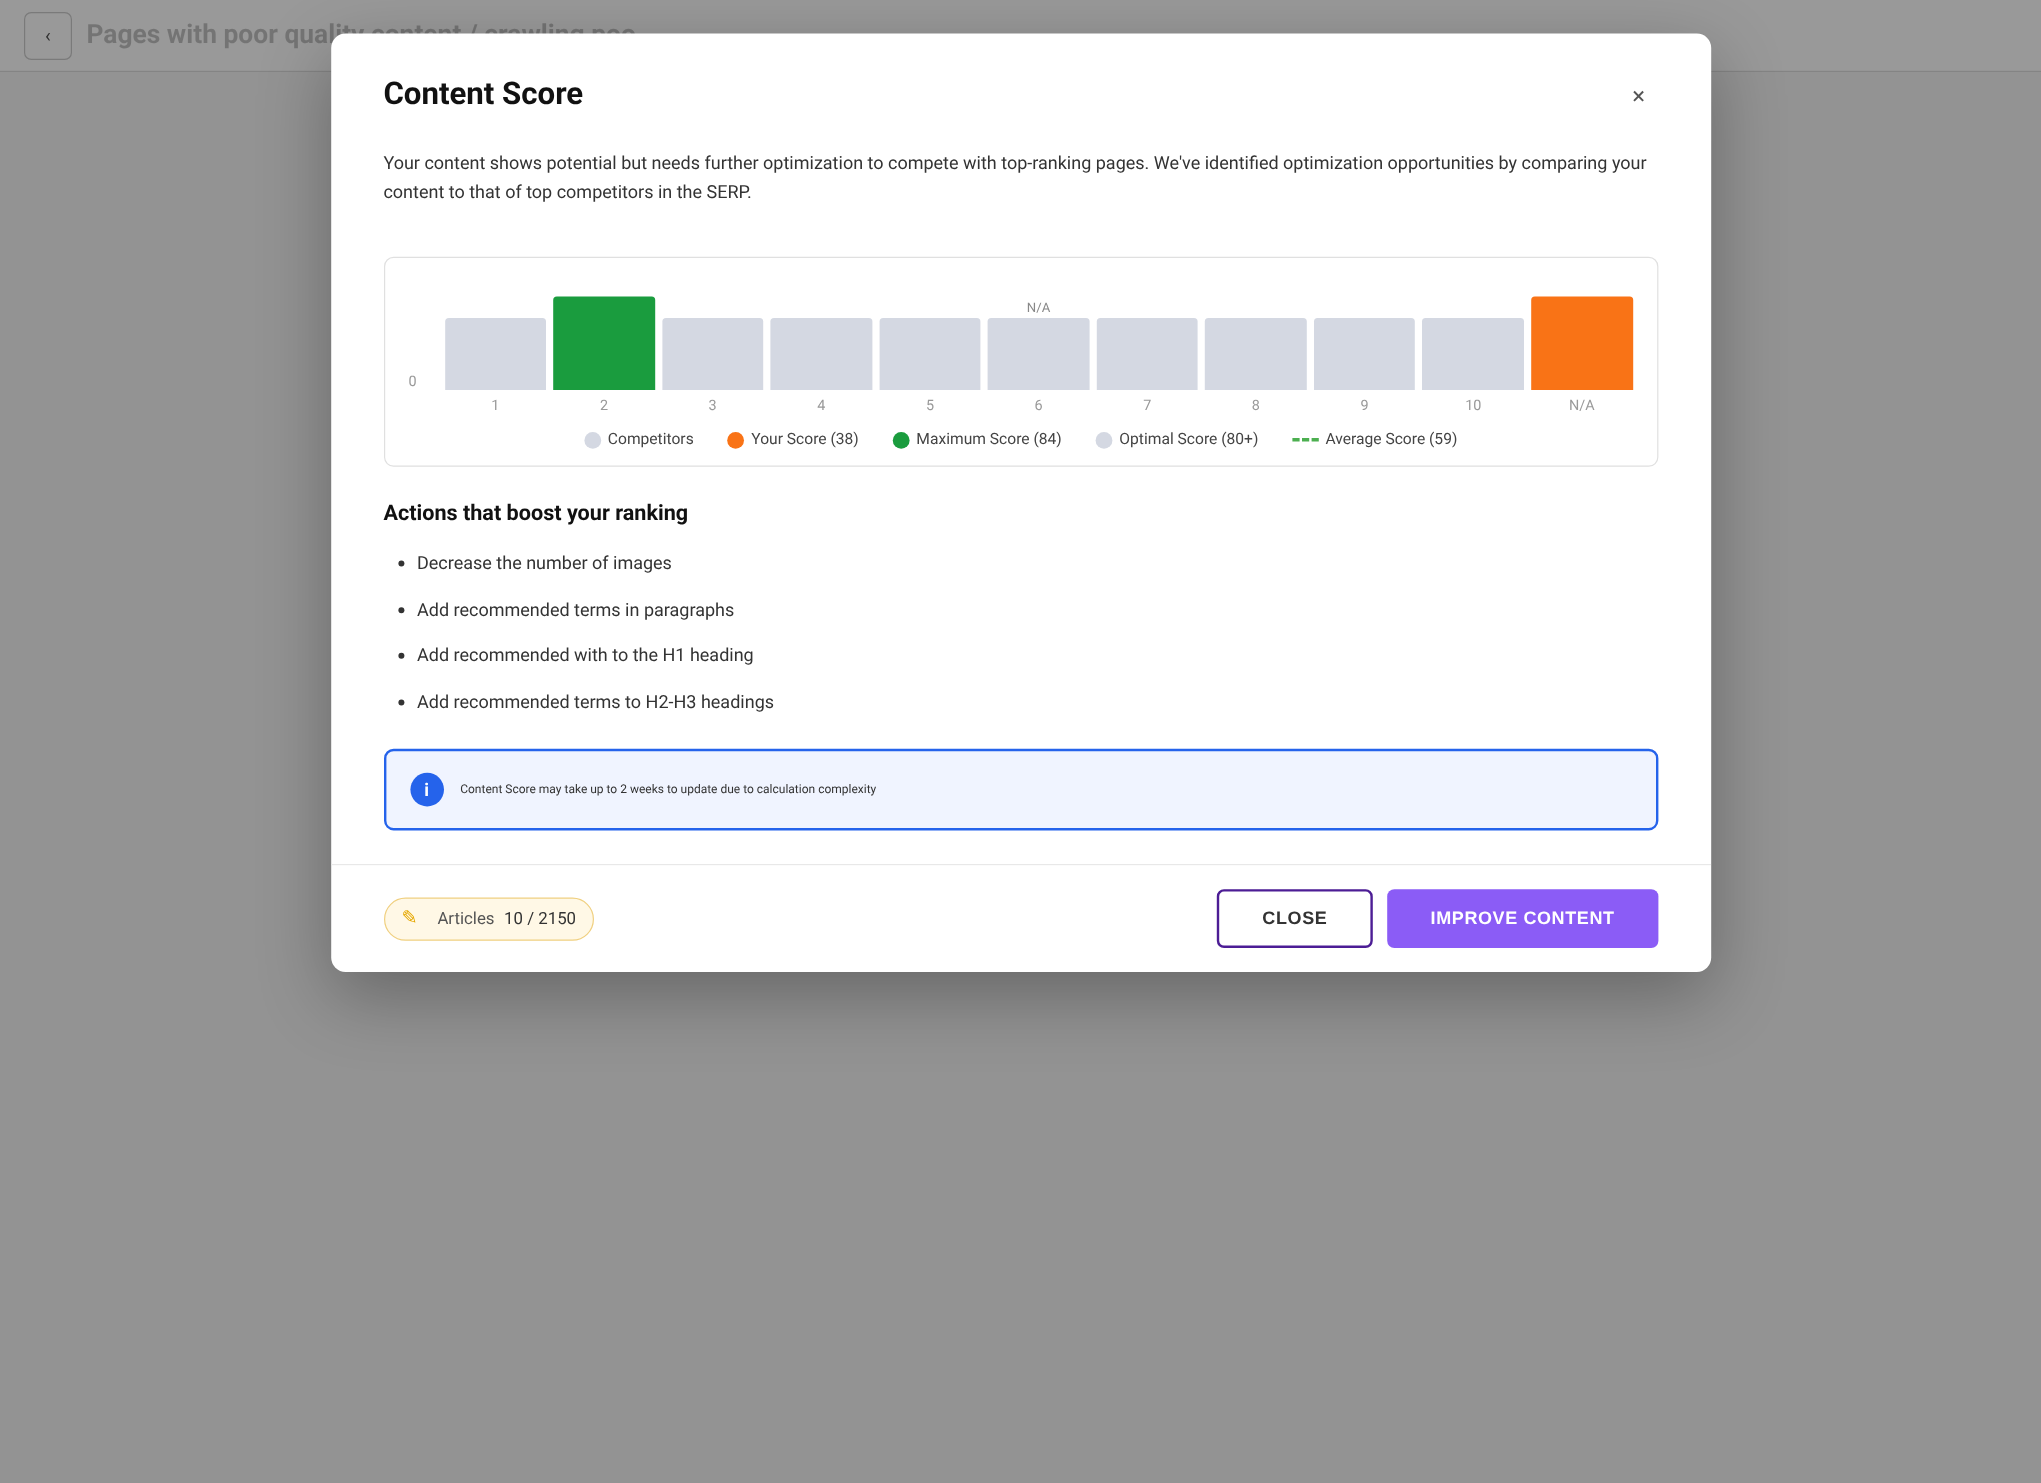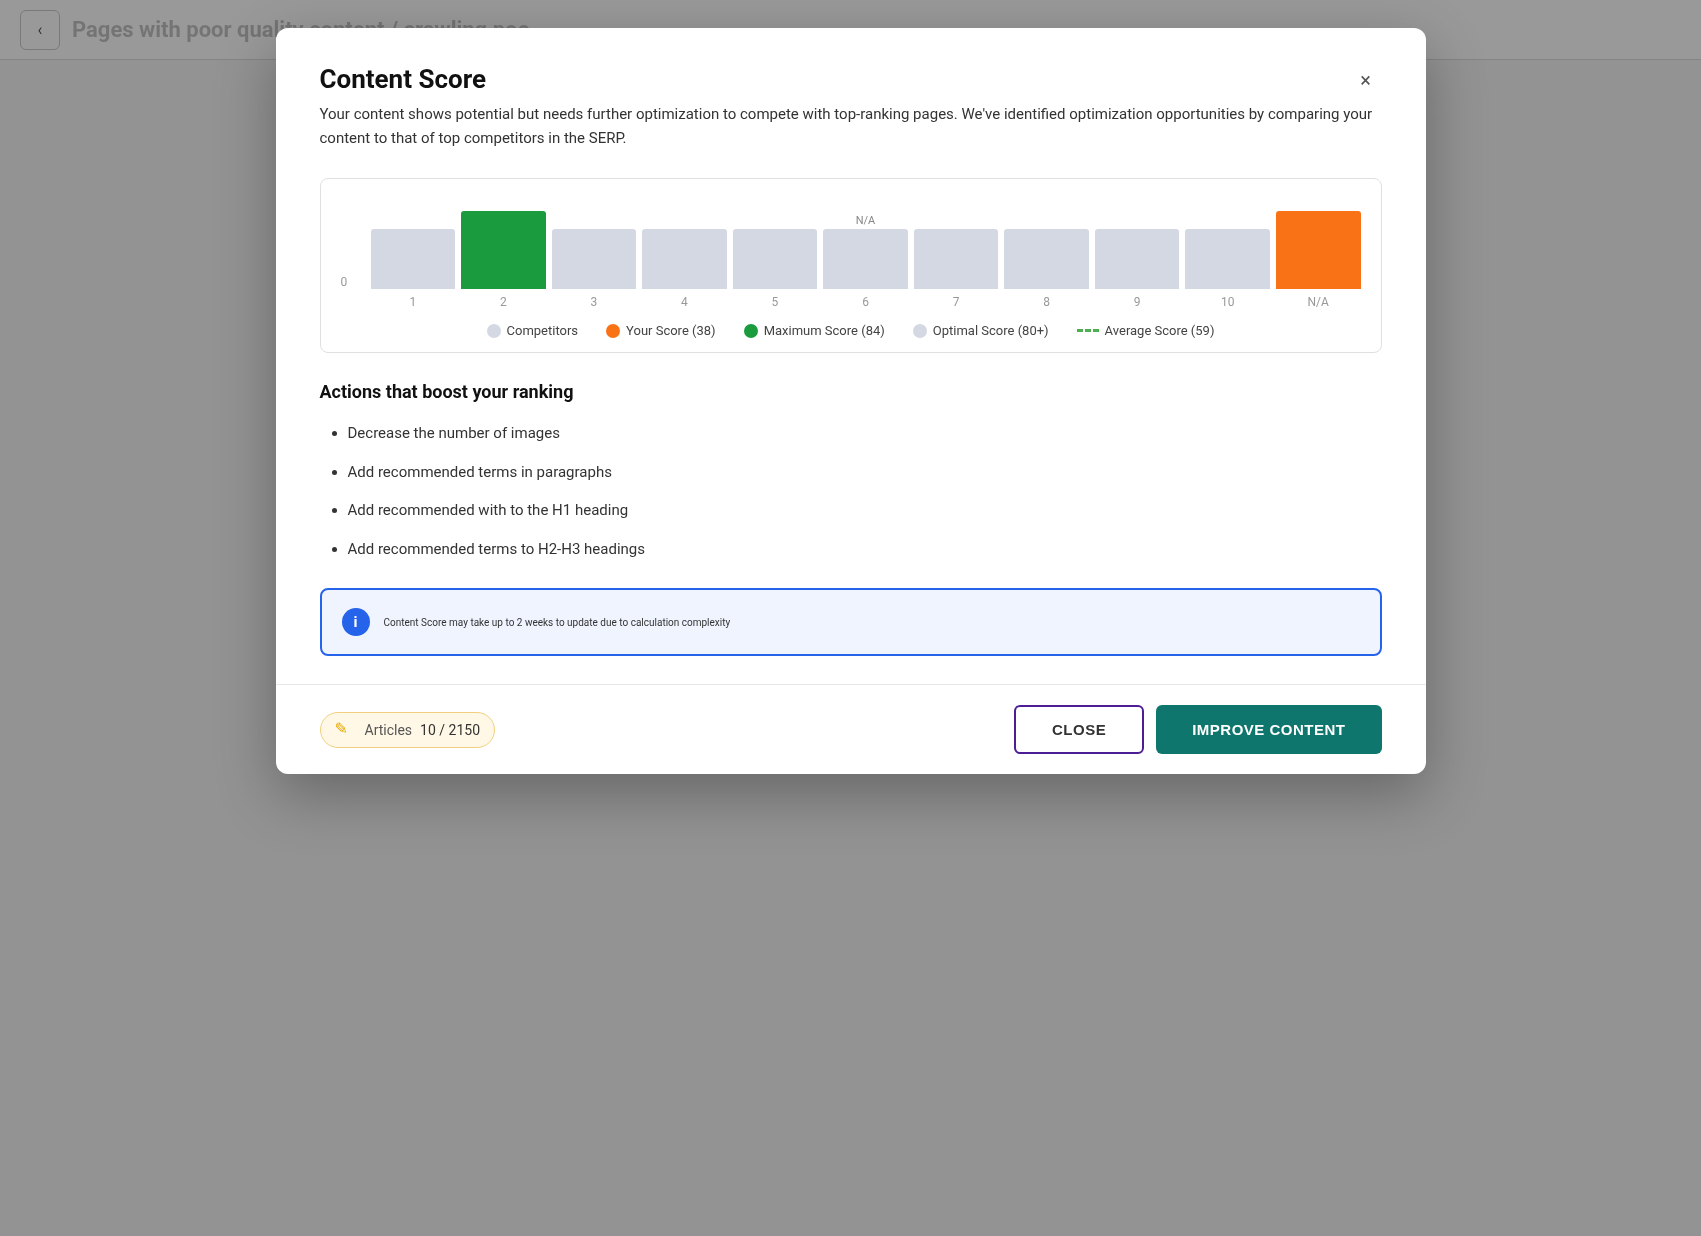--- a/index.html
+++ b/index.html
@@ -73,21 +73,21 @@
 
     .modal-body {
       padding: 36px 44px 0 44px;
       flex: 1;
     }
 
     .modal-header {
       display: flex;
       align-items: flex-start;
       justify-content: space-between;
-      margin-bottom: 6px;
+      margin-bottom: 28px;
     }
 
     .modal-title {
       font-size: 26px;
       font-weight: 700;
       color: #111;
     }
 
     .close-x {
       width: 32px; height: 32px;
@@ -96,21 +96,21 @@
       color: #555;
       font-size: 20px;
       border-radius: 50%;
       flex-shrink: 0;
     }
 
     .modal-description {
       font-size: 15px;
       color: #333;
       line-height: 1.6;
-      margin-bottom: 28px;
+      margin-bottom: 42px;
     }
 
     
     .chart-container {
       border: 1px solid #e0e0e0;
       border-radius: 8px;
       padding: 20px 20px 14px 20px;
       margin-bottom: 28px;
       background: #fff;
     }
@@ -290,21 +290,21 @@
       font-weight: 700;
       color: #333;
       cursor: pointer;
       letter-spacing: 0.5px;
     }
 
     .btn-improve {
       padding: 14px 36px;
       border: none;
       border-radius: 6px;
-      background: #0f766e;
+      background: #8b5cf6;
       font-size: 15px;
       font-weight: 700;
       color: #fff;
       cursor: pointer;
       letter-spacing: 0.5px;
     }
   </style>
 </head>
 <body>
 

